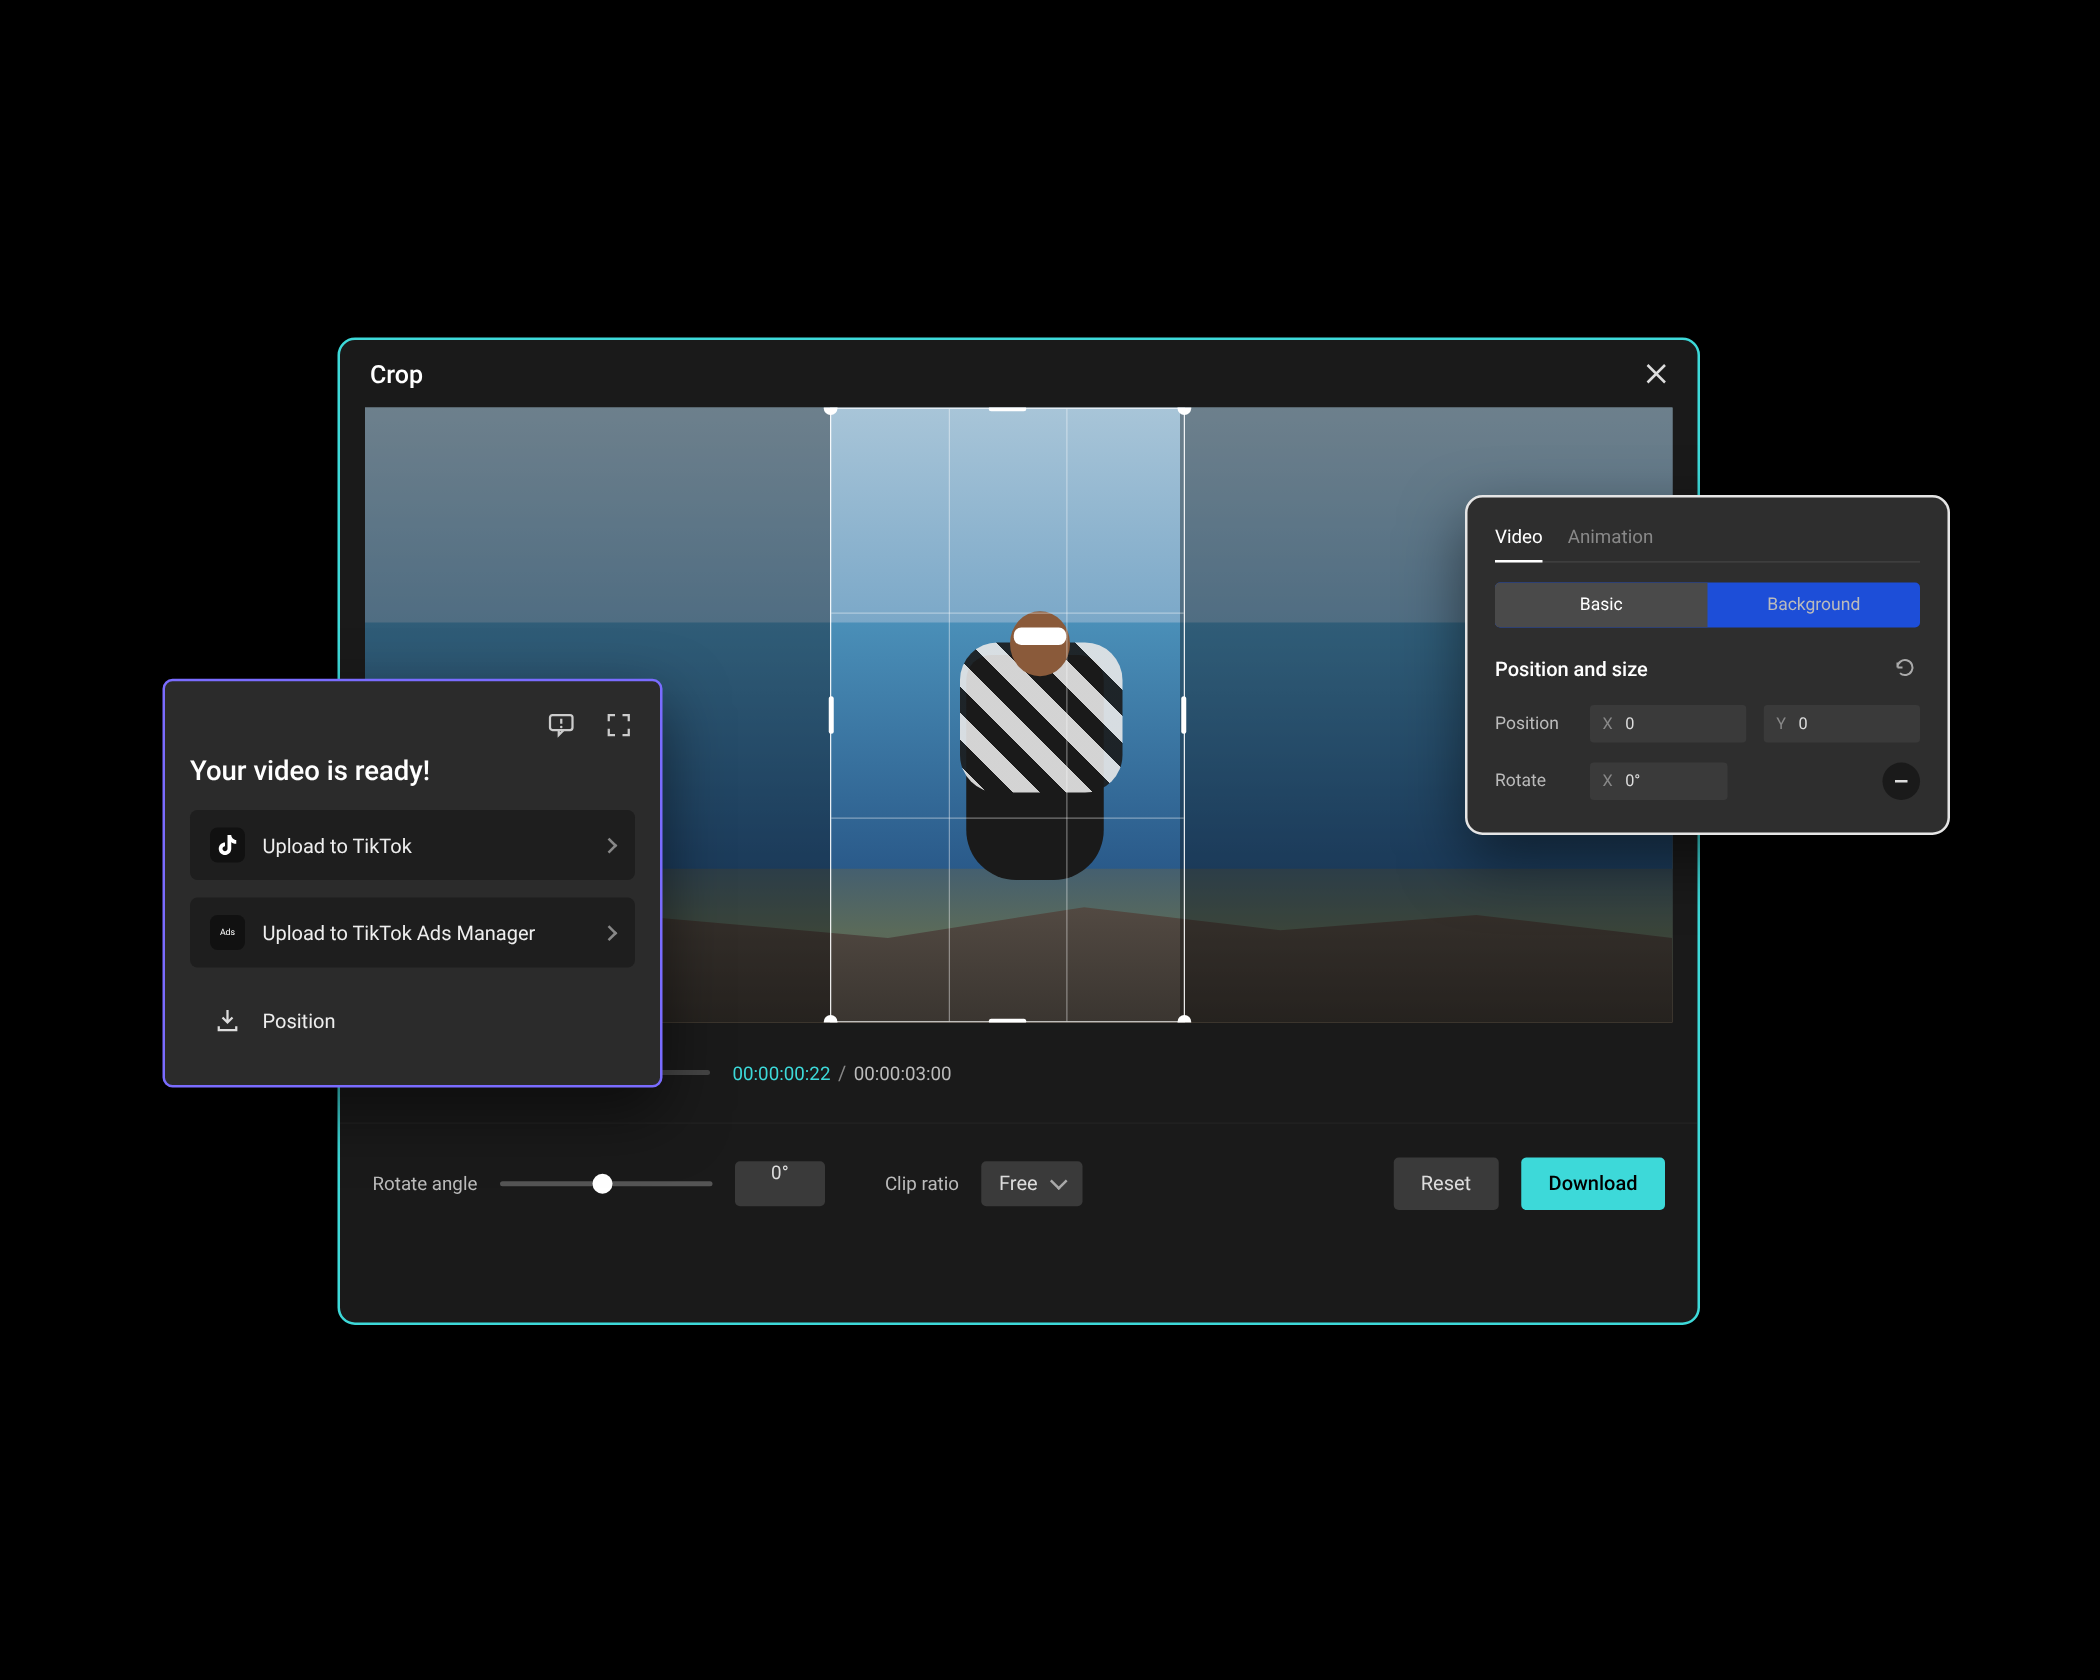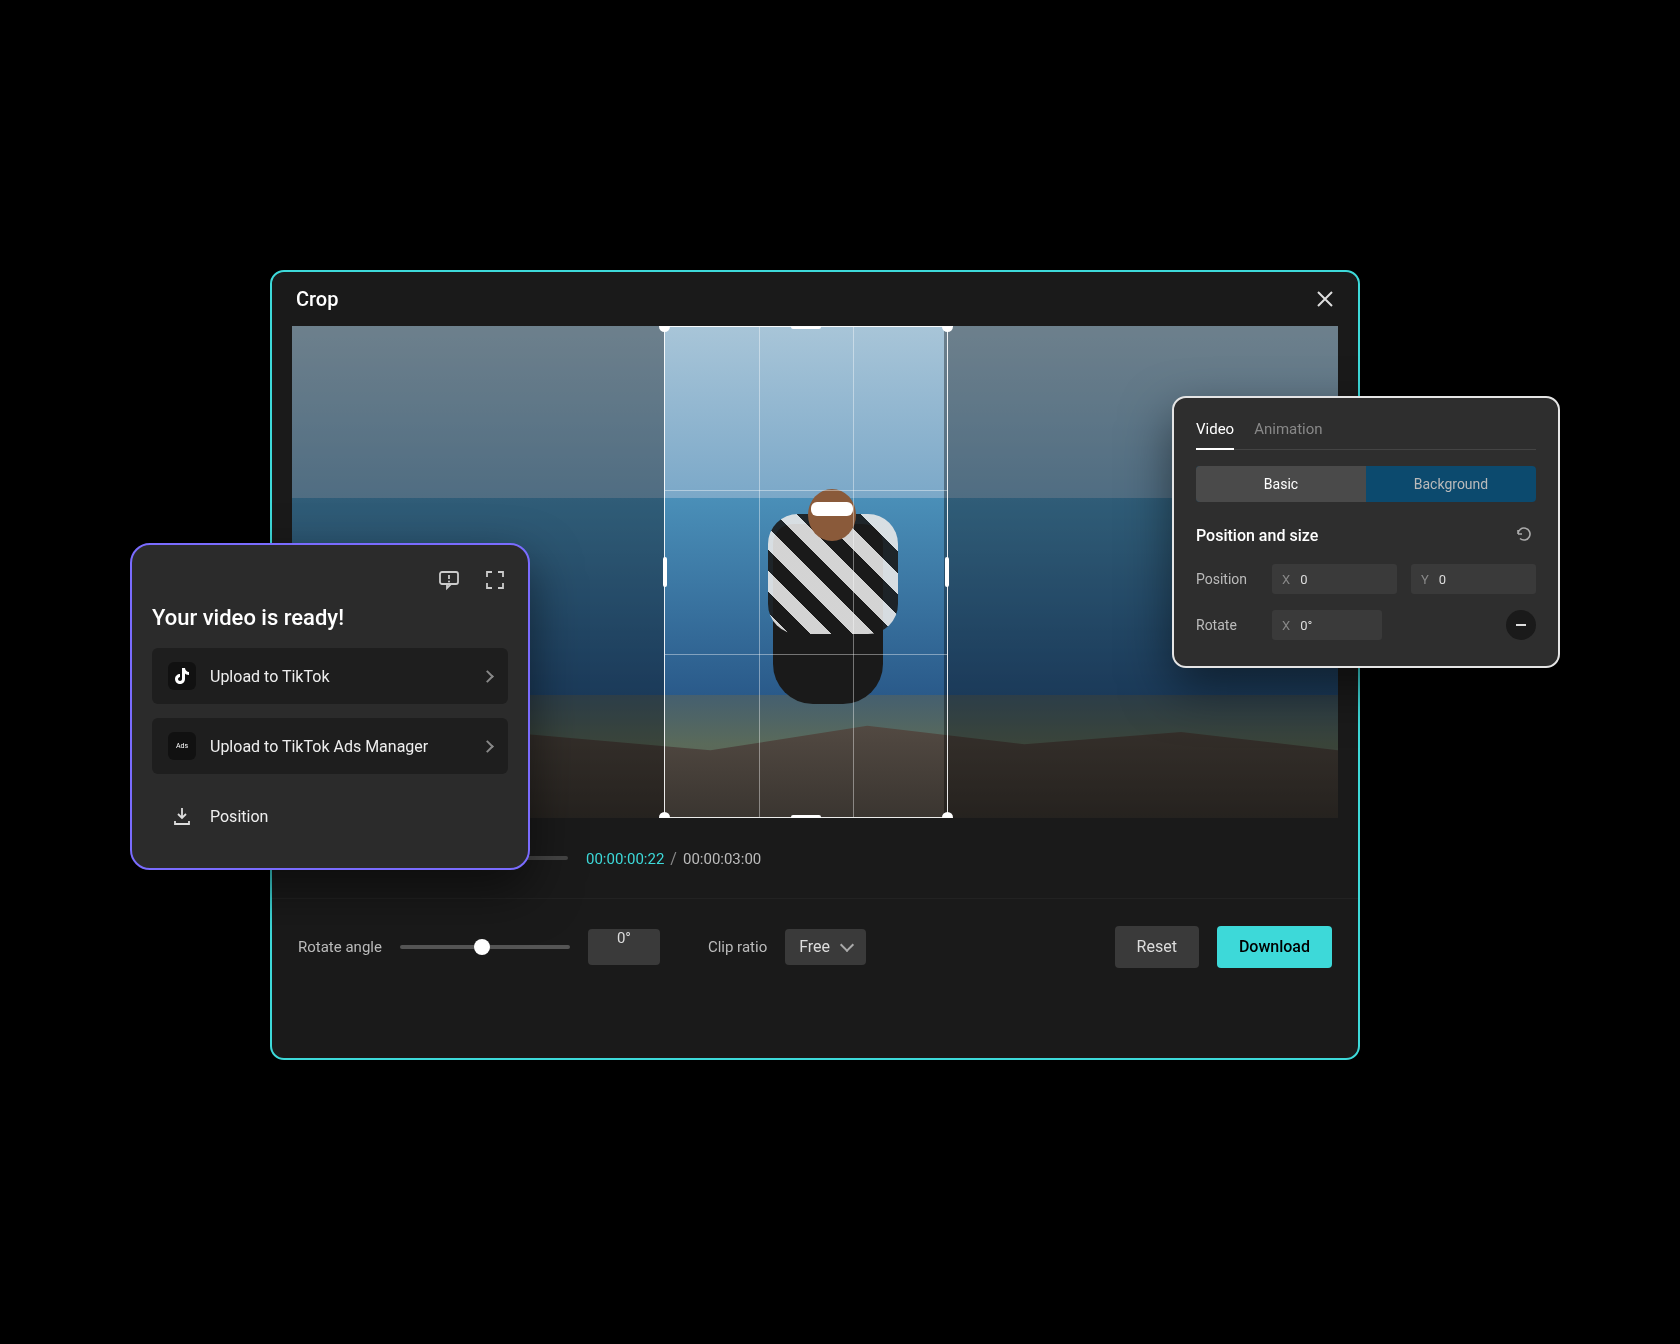--- a/index.html
+++ b/index.html
@@ -83,21 +83,21 @@
   .select { display:flex; align-items:center; gap:12px; background:#3a3a3a; border-radius:4px; height:36px; padding:0 14px; color:#ddd; cursor:pointer; }
   .chev { width:10px; height:10px; border-right:2px solid #aaa; border-bottom:2px solid #aaa; transform:rotate(45deg); margin-top:-4px; }
   .spacer { flex:1; }
   .btn { height:42px; padding:0 22px; border:none; border-radius:4px; font-size:16px; cursor:pointer; }
   .btn-reset { background:#3a3a3a; color:#ddd; }
   .btn-confirm { background:#3dd9d9; color:#000; font-weight:500; }
 
   
   .ready-panel {
     position:absolute; left:130px; top:543px;
-    width:400px; background:#2b2b2b; border-radius:20px;
+    width:400px; background:#2b2b2b; border-radius:8px;
     border: 2px solid #7a6cff; padding: 22px 20px 24px 20px;
     box-shadow: 0 20px 50px rgba(0,0,0,0.5);
   }
   .ready-panel .top-icons { display:flex; justify-content:flex-end; gap:20px; margin-bottom:12px; }
   .icon-btn { width:26px; height:26px; background:none; border:none; cursor:pointer; display:flex; align-items:center; justify-content:center; }
   .ready-title { color:#fff; font-size:22px; font-weight:500; margin-bottom:18px; }
   .option-row {
     display:flex; align-items:center; background:#1e1e1e; border-radius:6px;
     height:56px; padding:0 16px; margin-bottom:14px; cursor:pointer; gap:14px;
   }
@@ -110,21 +110,21 @@
   
   .props-panel {
     position:absolute; left:1172px; top:396px;
     width:388px; background:#2e2e2e; border-radius:14px;
     border:2px solid #e5e5e5; padding: 22px 22px 26px 22px;
     box-shadow: 0 20px 50px rgba(0,0,0,0.5);
   }
   .tabs-top { display:flex; gap:20px; border-bottom:1px solid #444; margin-bottom:16px; }
   .tab-top { color:#888; font-size:15px; padding-bottom:10px; cursor:pointer; }
   .tab-top.active { color:#fff; border-bottom:2px solid #fff; margin-bottom:-1px; }
-  .seg { display:flex; background:#0c4a6e; border-radius:4px; overflow:hidden; margin-bottom:22px; }
+  .seg { display:flex; background:#1d4ed8; border-radius:4px; overflow:hidden; margin-bottom:22px; }
   .seg-btn { flex:1; height:36px; background:transparent; border:none; color:#bbb; font-size:14px; cursor:pointer; }
   .seg-btn.active { background:#4a4a4a; color:#fff; }
   .sec-title-row { display:flex; justify-content:space-between; align-items:center; margin-bottom:18px; }
   .sec-title { color:#fff; font-size:16px; font-weight:500; }
   .reset-icon { width:22px; height:22px; cursor:pointer; }
   .prop-row { display:flex; align-items:center; gap:14px; margin-bottom:16px; }
   .prop-label { color:#bbb; font-size:14px; width:62px; flex-shrink:0; }
   .sz-track { flex:1; height:3px; background:#555; border-radius:2px; position:relative; }
   .sz-thumb { position:absolute; top:-6px; width:14px; height:14px; background:#fff; border-radius:50%; left:30%; transform:translateX(-50%); cursor:pointer; }
   .pct-box { background:#4a4a4a; color:#ddd; height:30px; min-width:62px; display:flex; align-items:center; justify-content:center; border-radius:3px; font-size:13px; }

